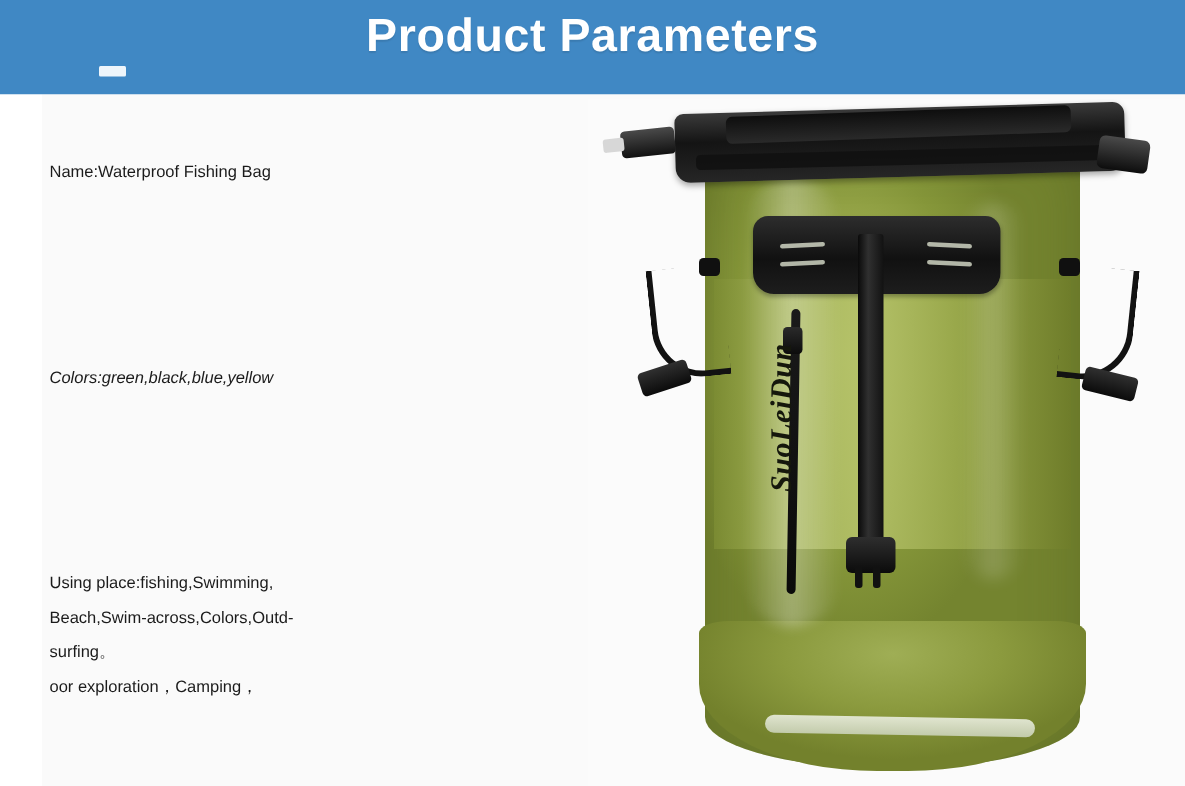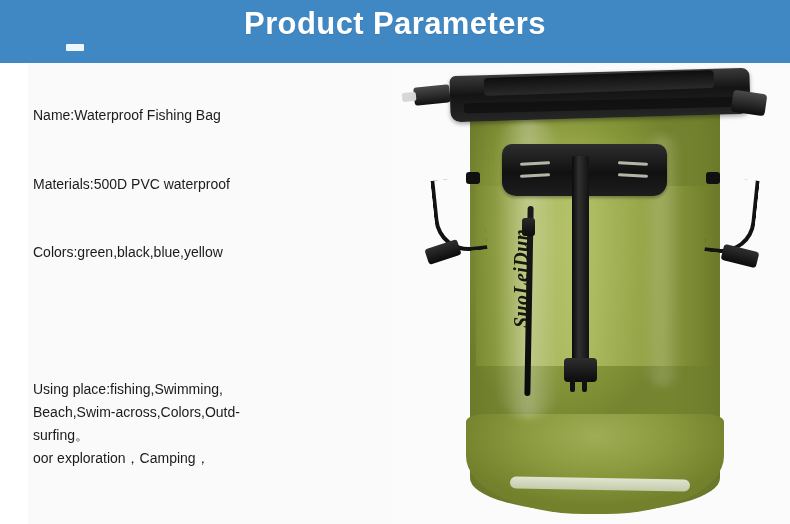--- a/index.html
+++ b/index.html
@@ -35,25 +35,25 @@
   .left-strip{
     position:absolute;left:0;top:63px;width:28px;height:461px;background:#ffffff;
   }
 
   
   .specs{
     position:absolute;left:33px;top:63px;width:350px;height:461px;
   }
   .spec{
     position:absolute;left:0;
-    font-size:14px;color:#1b1b1b;line-height:23px;white-space:pre;
+    font-size:11px;color:#1b1b1b;line-height:23px;white-space:pre;
   }
   .spec-0{top:41px;}
   .spec-1{top:110px;}
-  .spec-2{top:178px;}
+  .spec-2{top:178px;font-style:italic;}
   .spec-3{top:246px;}
   .spec-4{top:315px;white-space:normal;width:330px;}
   .spec-4 span{display:block;}
 
   
   .photo{
     position:absolute;left:392px;top:66px;width:398px;height:458px;
     overflow:hidden;background:#fbfbfb;
   }
 
@@ -207,21 +207,20 @@
   <div class="header">
     <div class="header-title">Product Parameters</div>
     <div class="header-dash"></div>
   </div>
 
   <div class="left-strip"></div>
   <div class="panel"></div>
 
   <div class="specs">
     <div class="spec spec-0">Name:Waterproof Fishing Bag</div>
-    <div class="spec spec-1">Materials:500D PVC waterproof</div>
     <div class="spec spec-2">Colors:green,black,blue,yellow</div>
     <div class="spec spec-4">
       <span>Using place:fishing,Swimming,</span>
       <span>Beach,Swim-across,Colors,Outd-</span>
       <span>surfing。</span>
       <span>oor exploration，Camping，</span>
     </div>
   </div>
 
   <div class="photo">

